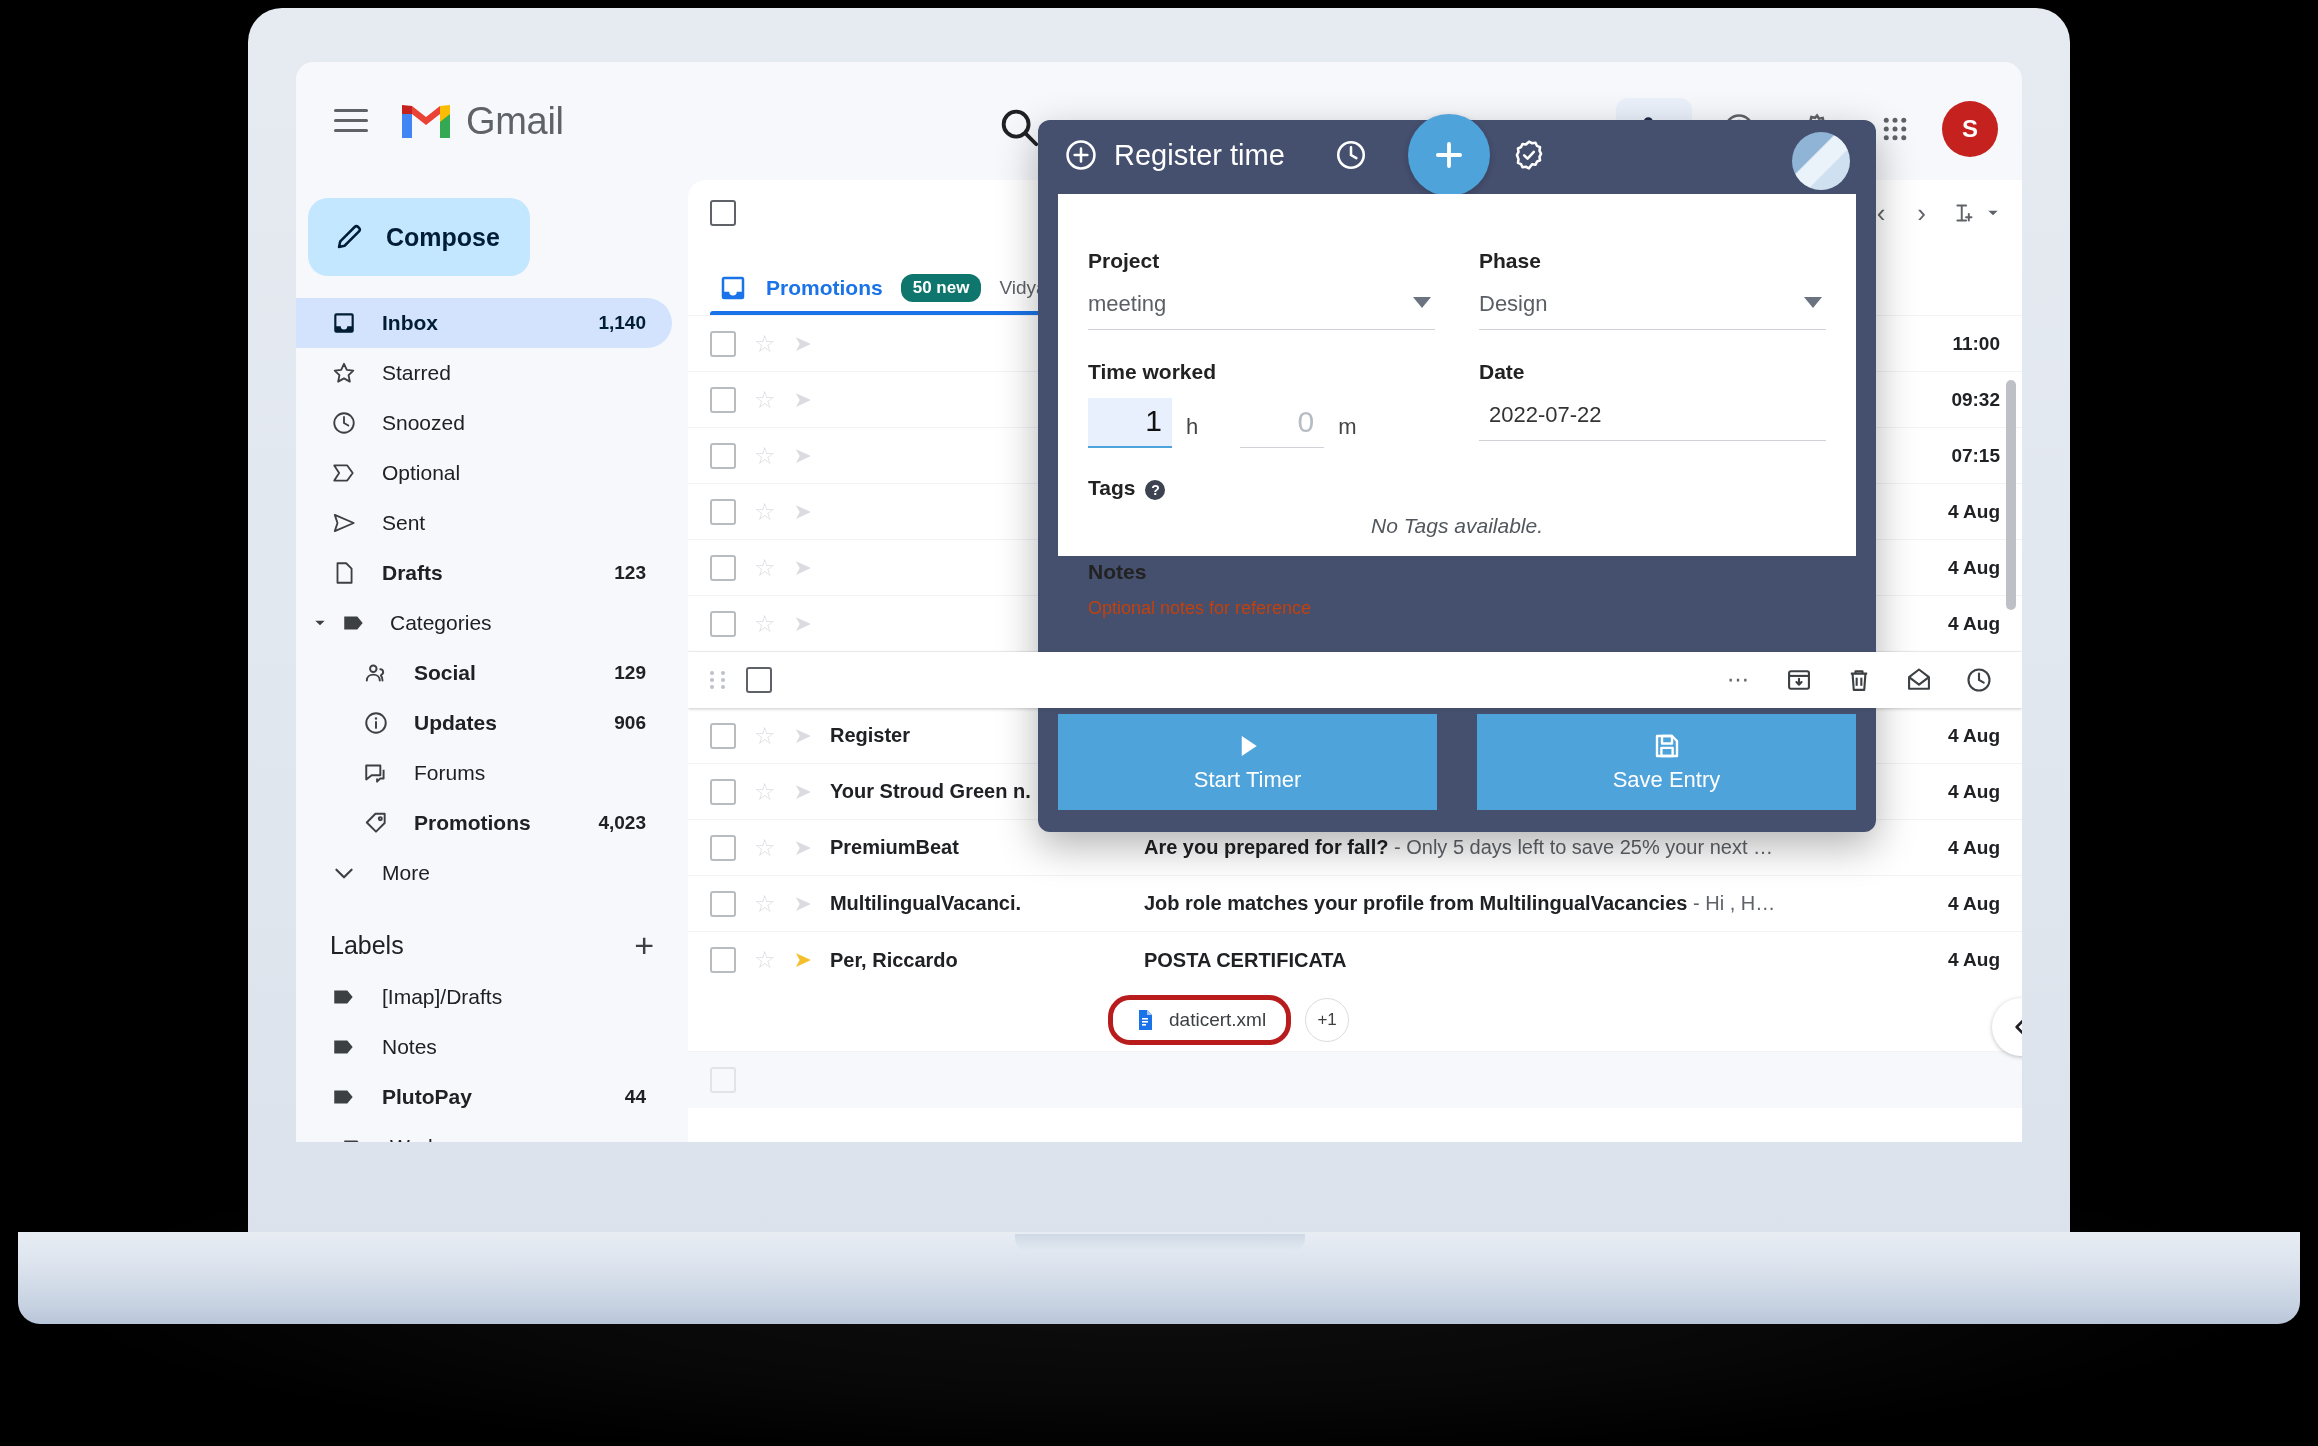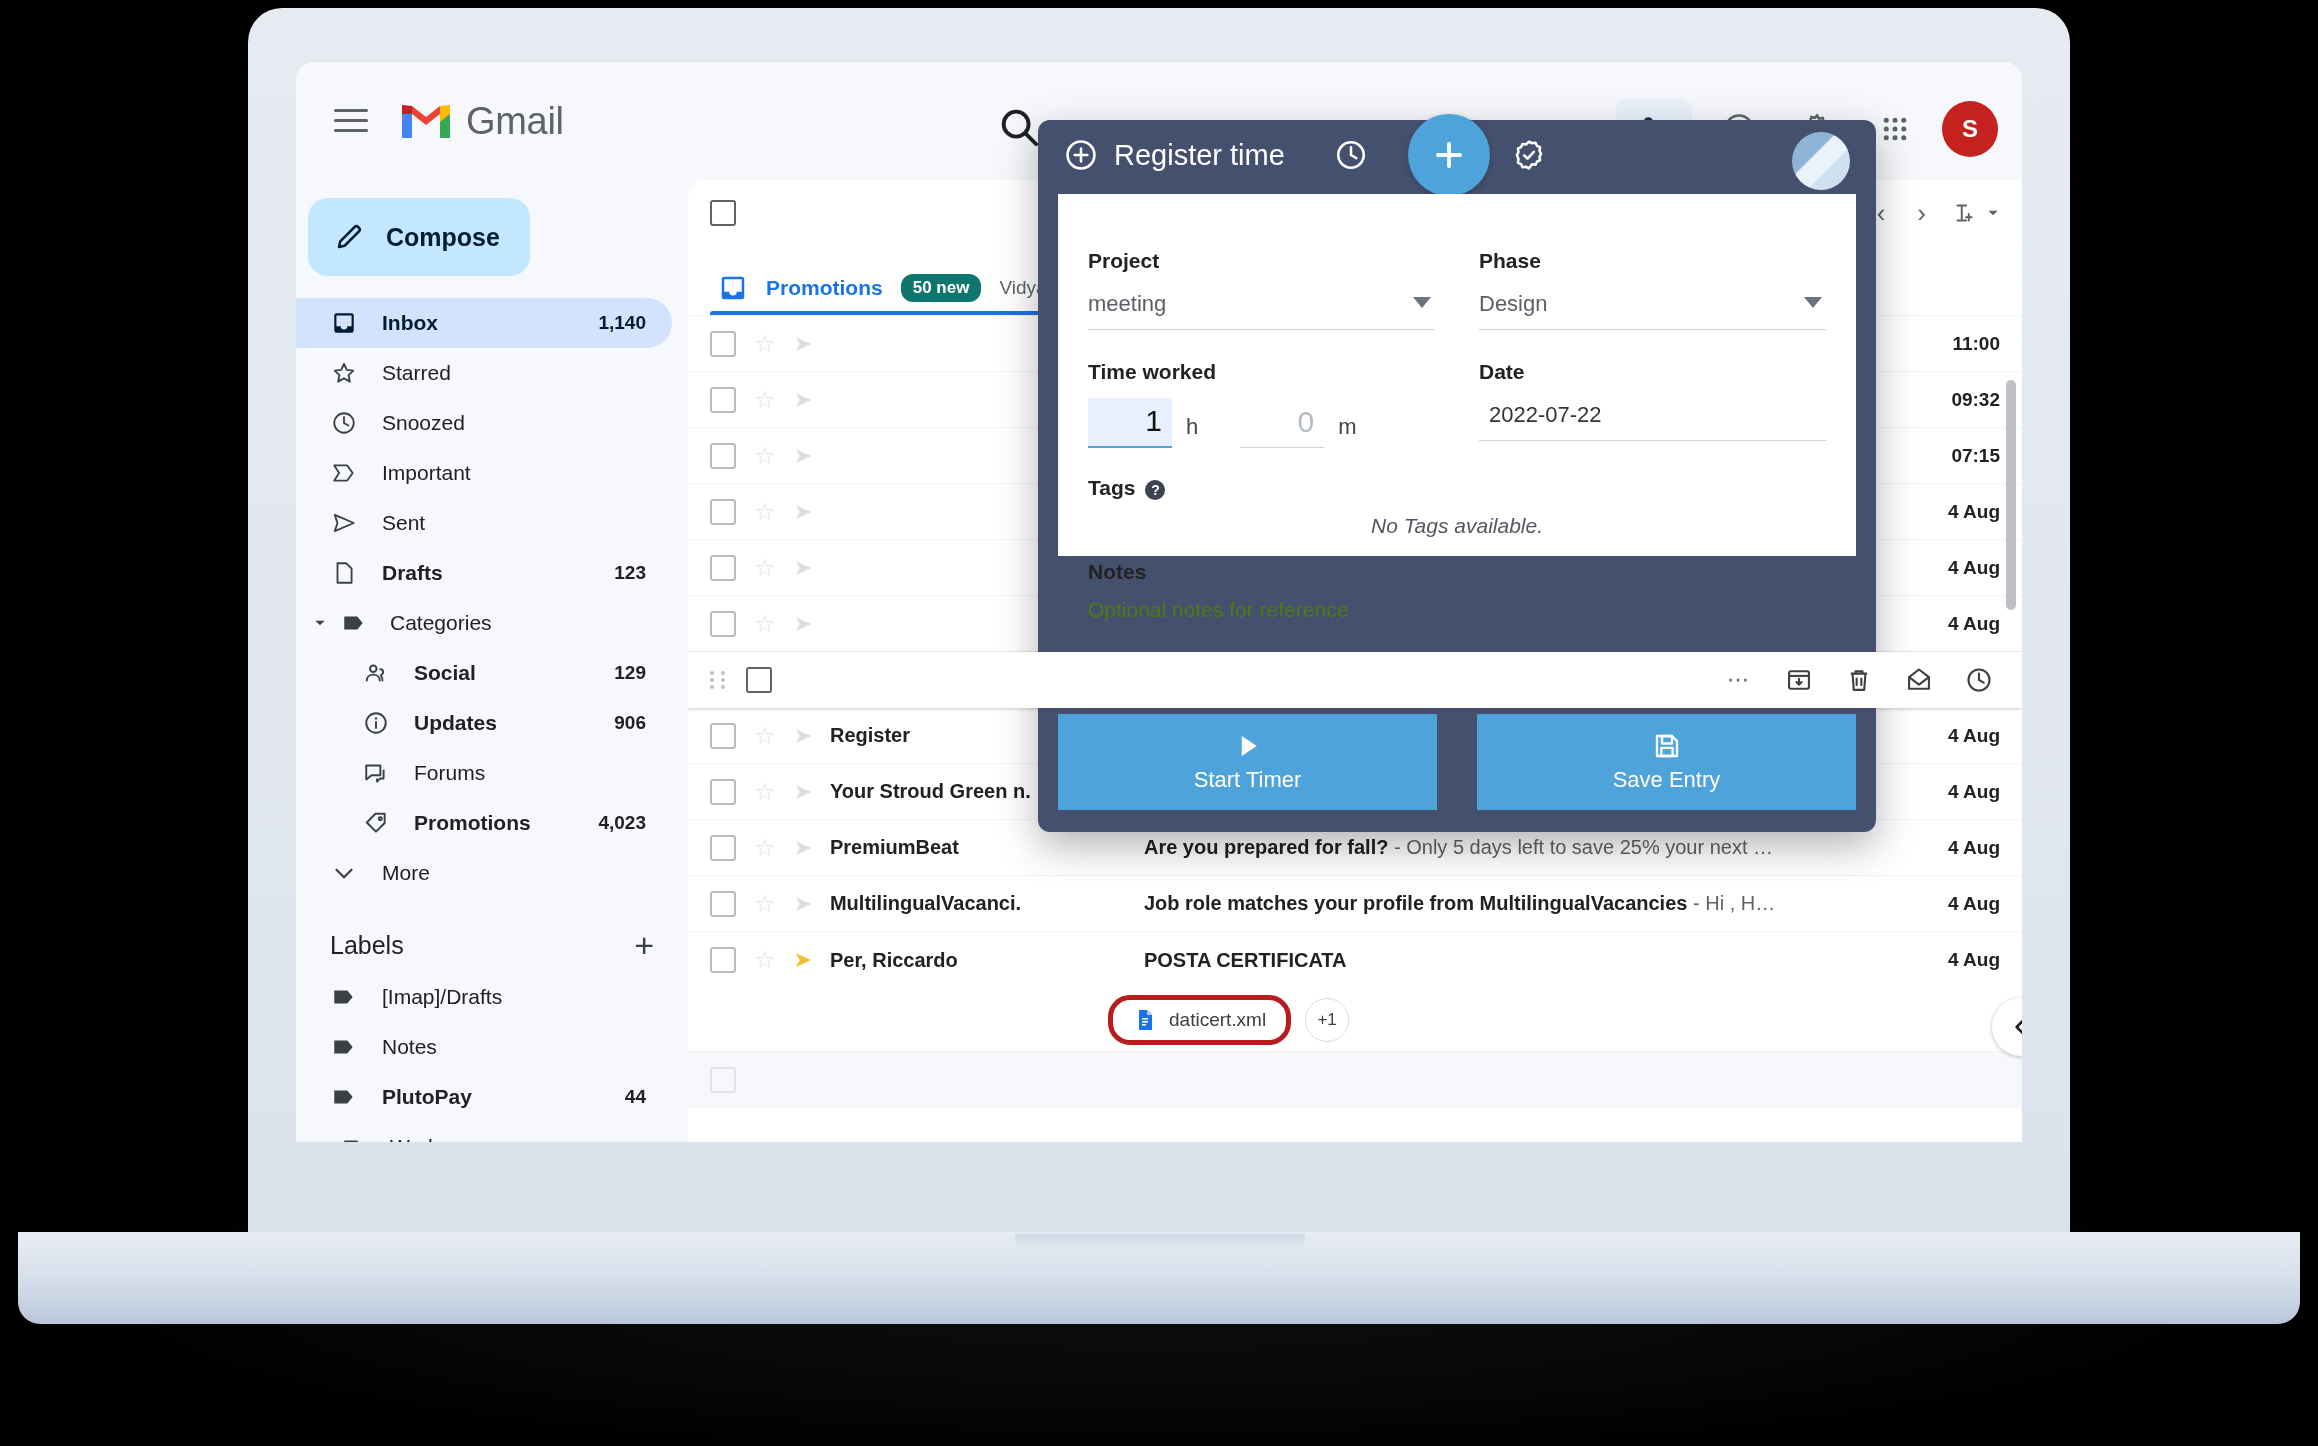--- a/index.html
+++ b/index.html
@@ -146,21 +146,21 @@
   .unit { font-size: 22px; color:#444; padding-bottom: 8px; }
   .spacer-sm { width: 14px; }
 
   .tags-label { font-size:21px; color:#222; font-weight:bold; display:flex; align-items:flex-end; gap:10px; }
   .qmark { width:20px;height:20px;border-radius:50%;background:#3d4351;color:#fff;font-size:14px;
      display:flex;align-items:center;justify-content:center;font-weight:bold; }
   .no-tags { text-align:center; font-style:italic; font-size:21px; color:#52575e; margin-top: 14px; }
 
   .notes-label { font-size:21px; color:#222; font-weight:bold; margin-top: 22px; }
   .notes-area { position:relative; height: 86px; border-bottom:1px solid #d7dade; margin-top: 10px; }
-  .notes-ph { font-size: 21px; color:#4d7c0f; padding-top: 4px; }
+  .notes-ph { font-size: 18px; color:#c2410c; padding-top: 4px; }
   .notes-hint { position:absolute; right: 0; bottom: 6px; font-size:17px; color:#9aa0a6; }
 
   #modal-actions { position:absolute; left: 20px; right: 20px; bottom: 22px; display:flex; gap: 40px; }
   .big-btn { flex:1; height: 96px; background:#4fa3db; color:#fff; display:flex; flex-direction:column;
      align-items:center; justify-content:center; gap: 6px; cursor:pointer; font-size:22px; }
 
   svg { display:block; }
 </style>
 </head>
 <body>
@@ -278,21 +278,21 @@
           </span>
           <span class="lbl">Snoozed</span>
           <span class="cnt"></span>
         </div>
         <div class="nav-item">
           <span class="ic">
             <svg viewBox="0 0 24 24" width="26" height="26" fill="none" stroke="#3c4043" stroke-width="1.7" stroke-linejoin="round">
                 <path d="M3 5h12l5 7-5 7H3l4.5-7z"></path>
               </svg>
           </span>
-          <span class="lbl">Important</span>
+          <span class="lbl">Optional</span>
           <span class="cnt"></span>
         </div>
         <div class="nav-item">
           <span class="ic">
             <svg viewBox="0 0 24 24" width="26" height="26" fill="none" stroke="#3c4043" stroke-width="1.7" stroke-linejoin="round">
                 <path d="M3.5 4.5L21 12 3.5 19.5 6 12z"></path>
               </svg>
           </span>
           <span class="lbl">Sent</span>
           <span class="cnt"></span>

